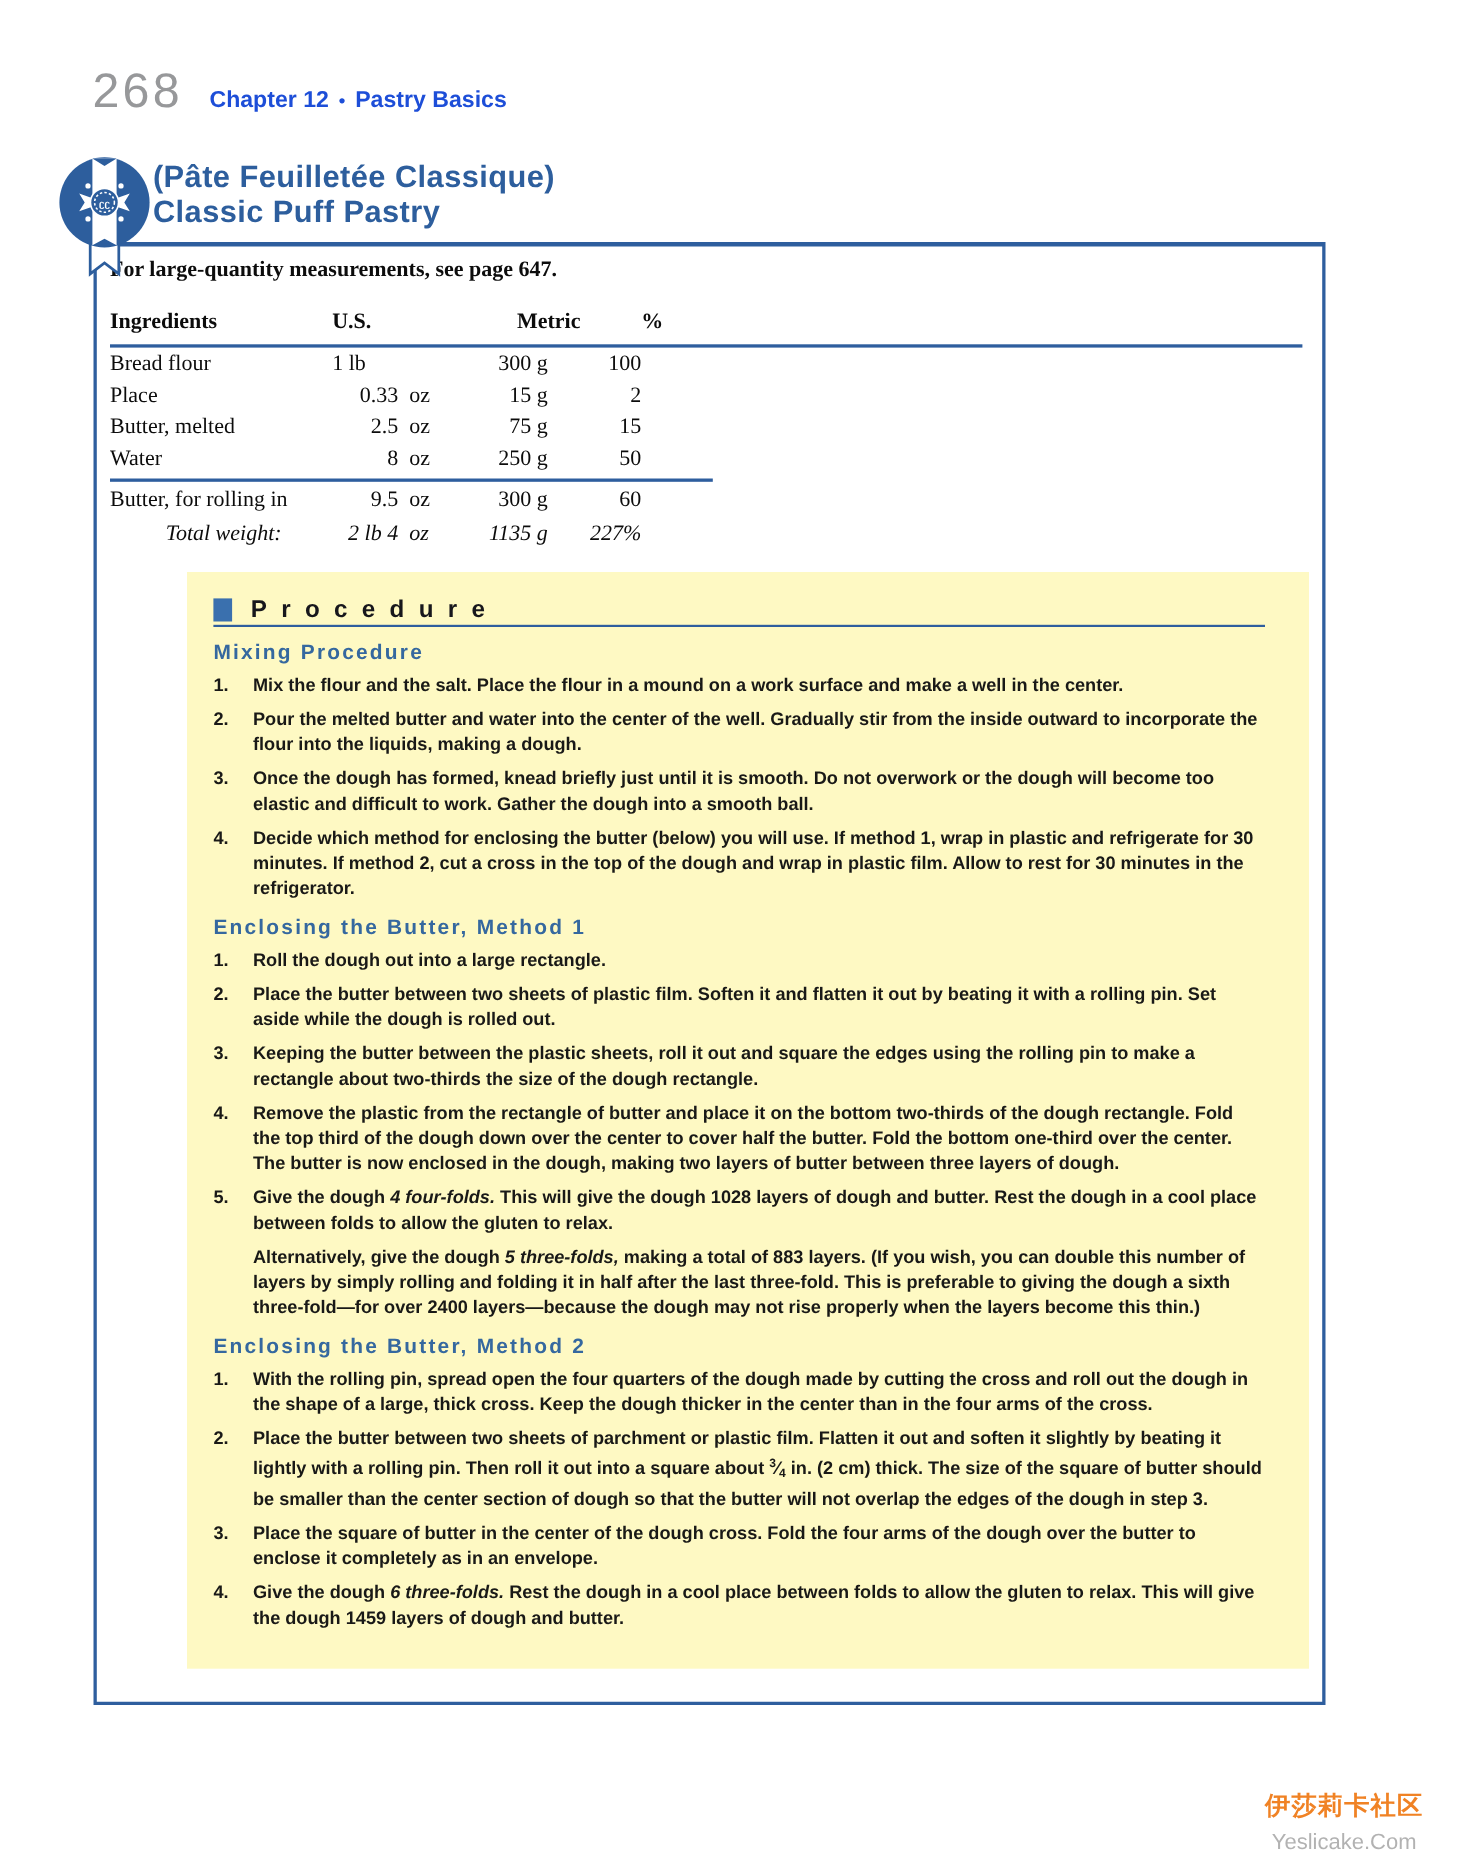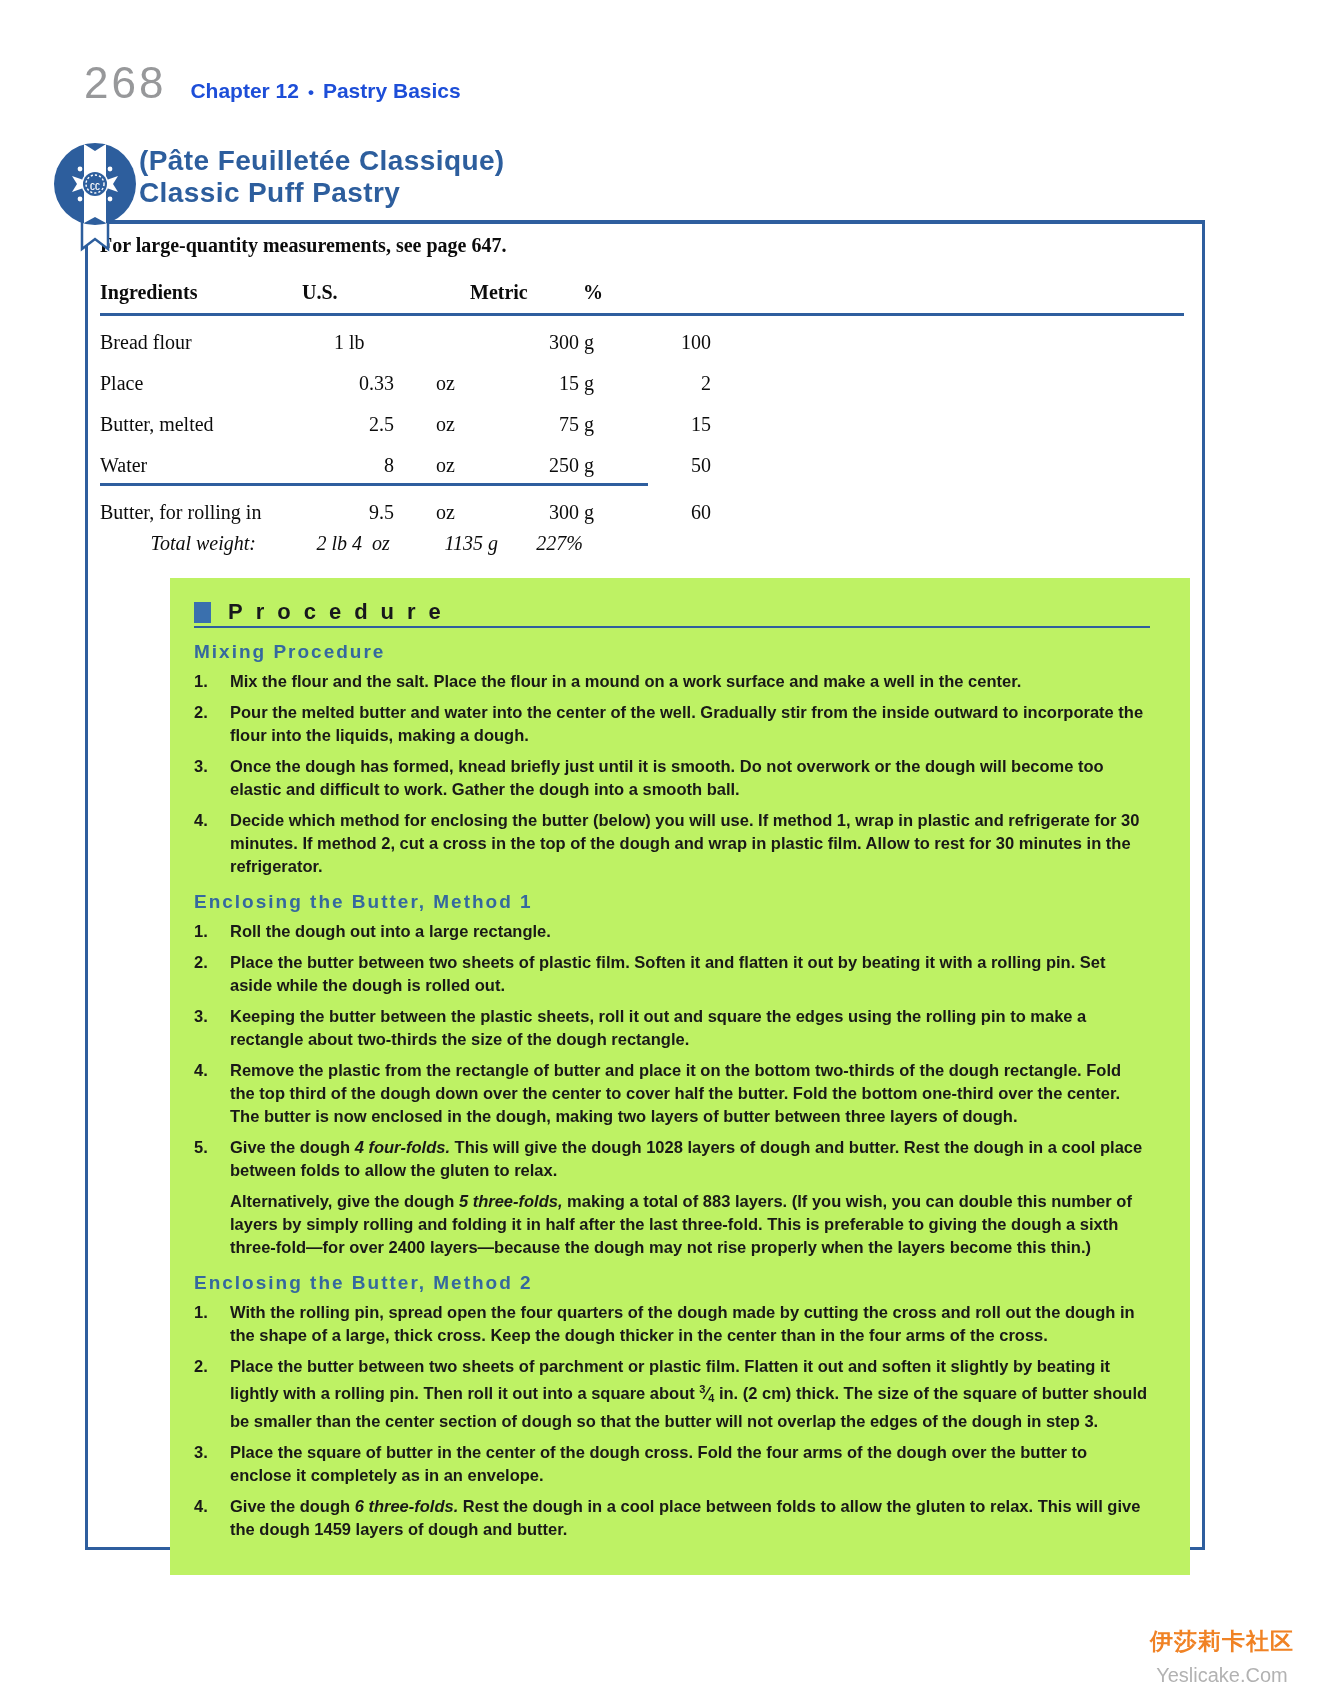--- a/index.html
+++ b/index.html
@@ -32,32 +32,32 @@
   }
 
   
   .ing-table { position:relative; margin:24px 0 0 12px; width:1084px;
     font-family:"Liberation Serif", serif; font-size:20px; color:#0c0c0c; }
   .ing-head { position:relative; height:28px; font-weight:bold; }
   .ing-head span { position:absolute; top:0;text-align:right; }
   .h-ing { left:0; } .h-us { left:202px; } .h-metric { left:370px; } .h-pct { left:483px; }
   .head-rule { height:3px; background:#2e5e9e; margin-top:4px; }
   .ing-row, .ing-total { display:grid; grid-template-columns:200px 62px 48px 88px 85px; line-height:29px; }
-  .ing-row { margin-top:12px;gap:32px; }
+  .ing-row { margin-top:0; }
   .c-qty { text-align:right; } .c-qty.left { text-align:left; padding-left:2px; }
   .c-unit { padding-left:10px; }
   .c-metric { text-align:right; } .c-pct { text-align:right; }
   .part-rule { width:548px; height:3px; background:#2e5e9e; margin:3px 0 2px 0; }
   .ing-total { font-style:italic; margin-top:2px; }
   .t-label { text-align:right; padding-right:44px; }
 
   
   .procedure {
     margin:20px 0 0 82px; width:1020px; box-sizing:border-box;
-    background:#bef264; padding:22px 40px 26px 24px;
+    background:#fef9c3; padding:22px 40px 26px 24px;
   }
   .proc-titlebar { display:flex; align-items:flex-end; border-bottom:2px solid #2e5e9e; padding-bottom:3px; }
   .proc-square { width:17px; height:21px; background:#3a70ae; margin-right:17px; }
   .proc-title { font-size:22px; font-weight:bold; letter-spacing:13px; color:#17171c; line-height:23px; }
   .proc-subhead { margin:13px 0 7px 0; color:#35689f; font-weight:bold; font-size:19px; letter-spacing:2px; }
   .step { display:grid; grid-template-columns:36px 1fr; margin-bottom:8px;
     font-weight:bold; font-size:16.5px; line-height:23px; color:#191917; }
   .step-num { }
   .seg-i { font-style:italic; }
   .frac { font-weight:bold; }

